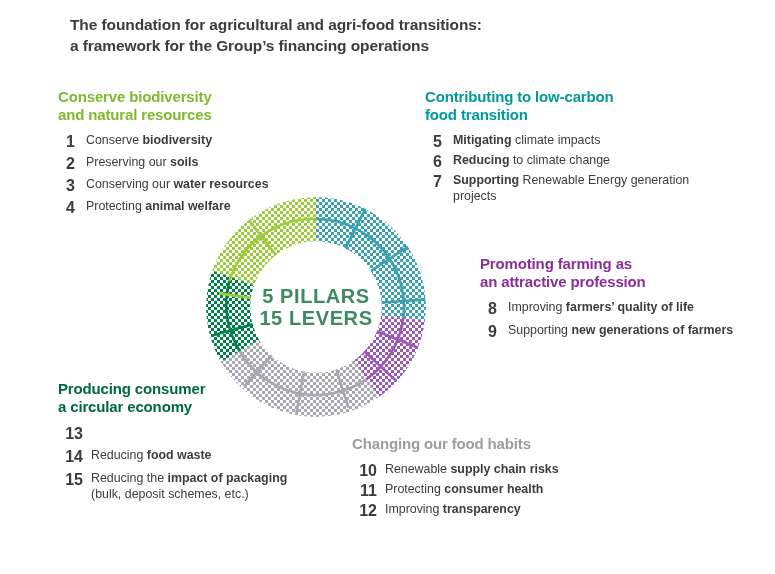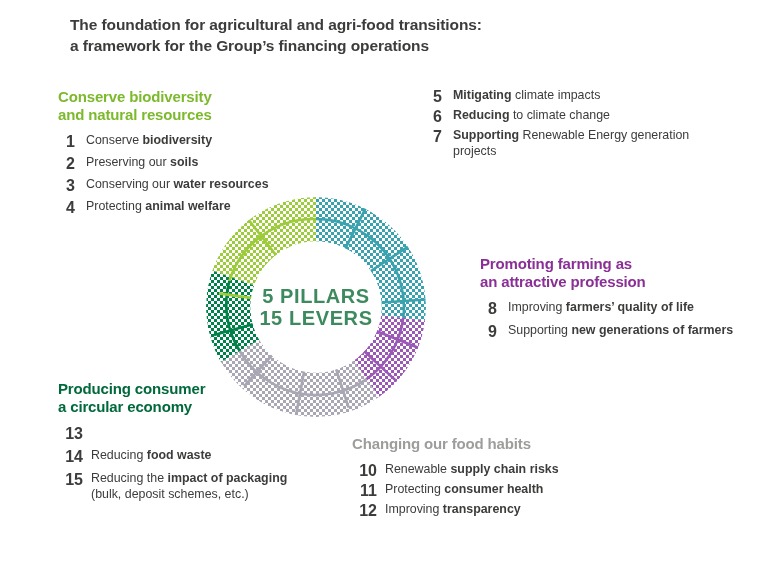--- a/index.html
+++ b/index.html
@@ -195,20 +195,24 @@
       <div class="num">3</div>
       <div class="txt"><span>Conserving our </span><b>water resources</b><span></span></div>
     </div>
     <div class="lever">
       <div class="num">4</div>
       <div class="txt"><span>Protecting </span><b>animal welfare</b><span></span></div>
     </div>
   </div>
 
   <div class="pillar c-teal col-right" id="pillar-lowcarbon">
+    <h2>
+      <span>Contributing to low-carbon</span>
+      <span>food transition</span>
+    </h2>
     <div class="lever">
       <div class="num">5</div>
       <div class="txt"><span></span><b>Mitigating</b><span> climate impacts</span></div>
     </div>
     <div class="lever">
       <div class="num">6</div>
       <div class="txt"><span></span><b>Reducing</b><span> to climate change</span></div>
     </div>
     <div class="lever">
       <div class="num">7</div>

